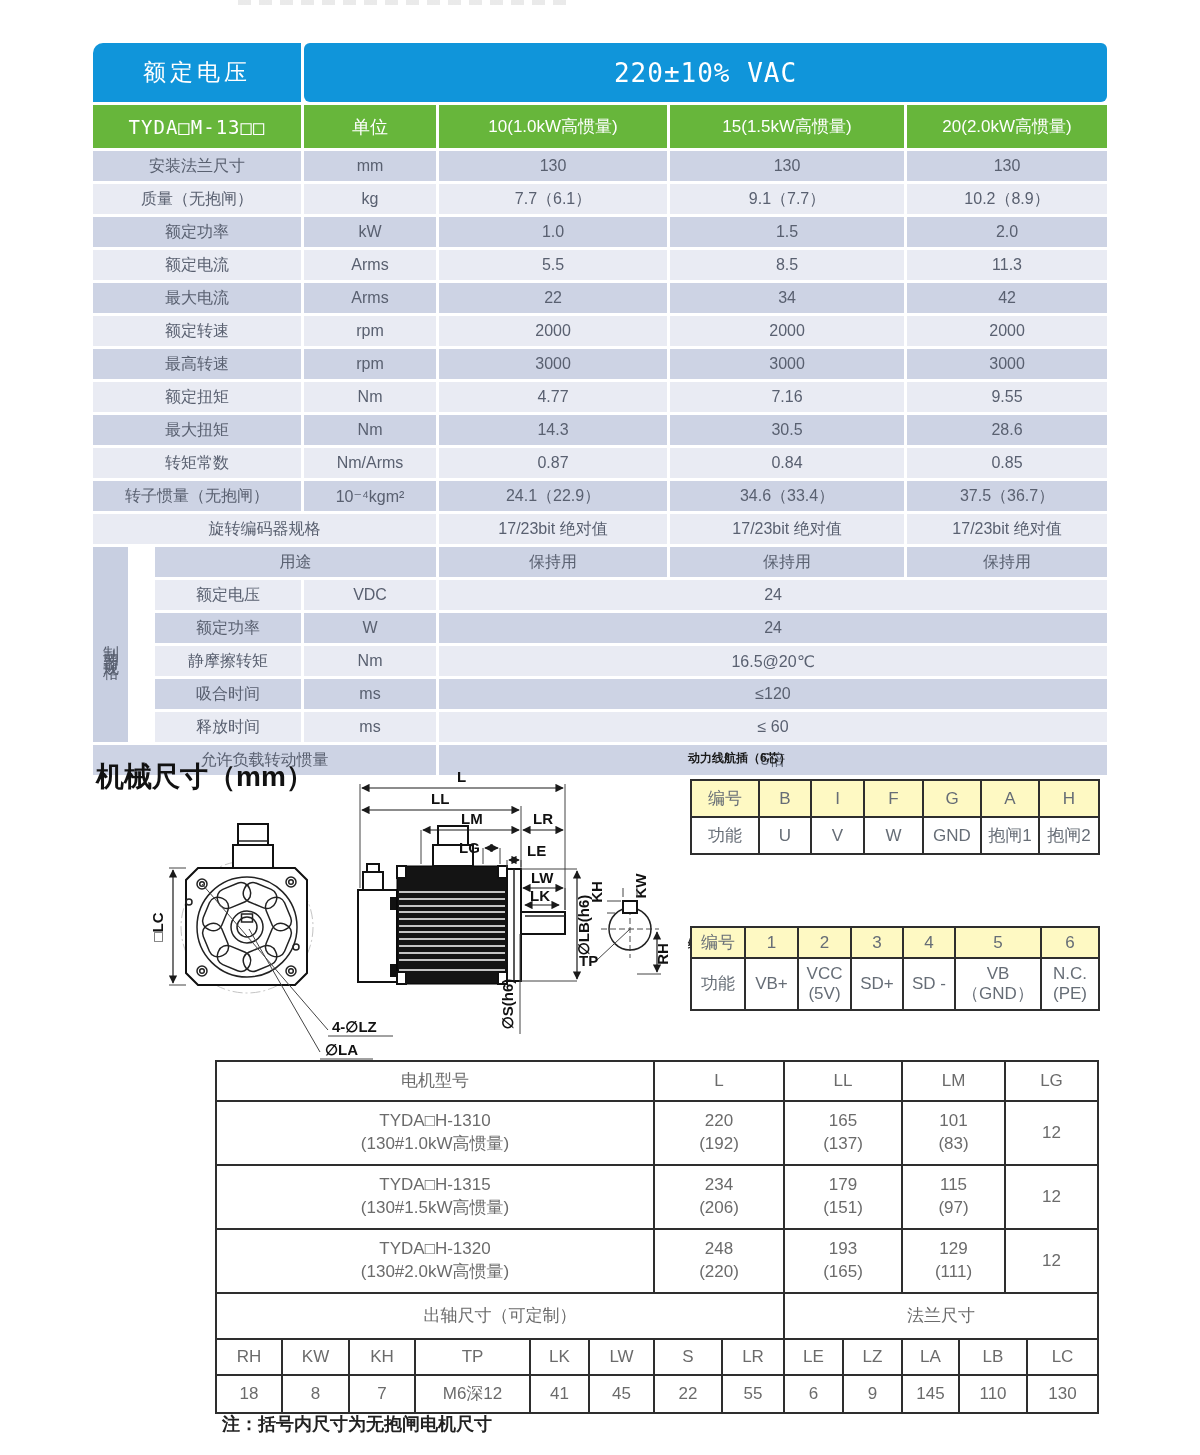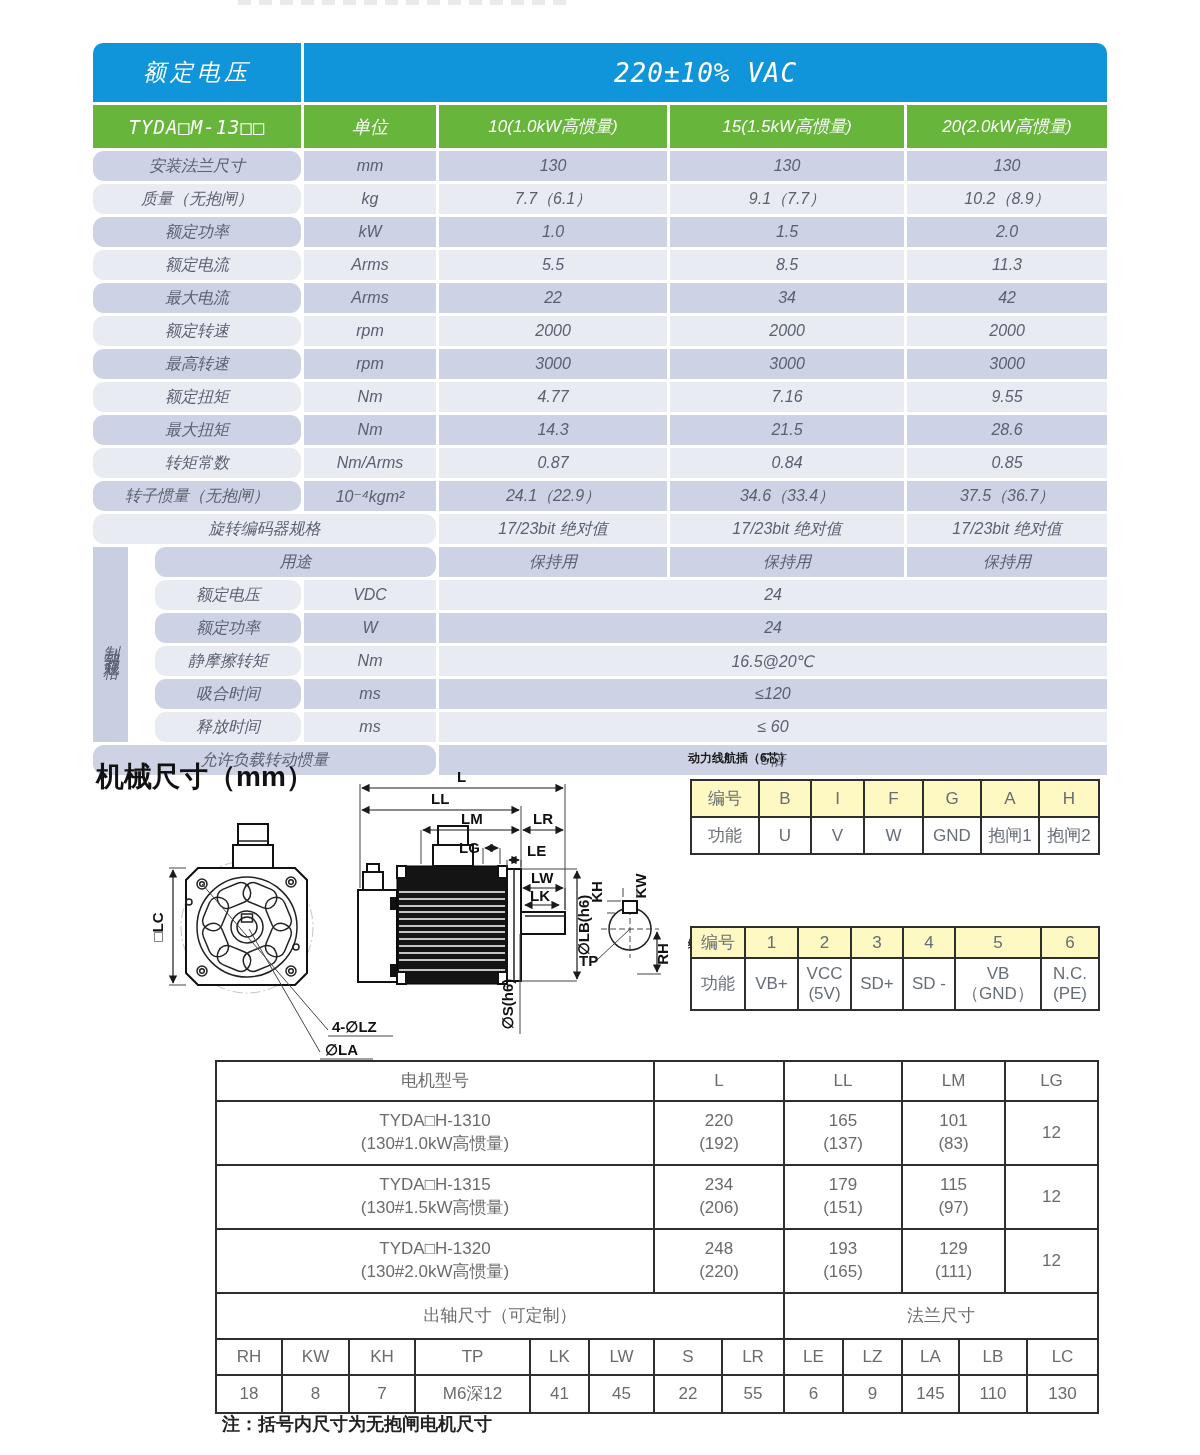--- a/index.html
+++ b/index.html
@@ -5,31 +5,31 @@
   html,body{margin:0;padding:0;background:#fff;}
   #canvas{position:relative;width:1200px;height:1455px;background:#fff;overflow:hidden;
           font-family:"Liberation Sans","DejaVu Sans",sans-serif;}
 
   
   .top-crop{position:absolute;left:238px;top:0;width:330px;height:5px;opacity:.55;
     background:repeating-linear-gradient(90deg,#d9d9d9 0 13px,transparent 13px 21px);}
 
   
   table.spec{position:absolute;left:90px;top:40px;width:1020px;border-collapse:separate;
-             border-spacing:3px;table-layout:fixed;font-style:italic;}
+             border-spacing:3px;table-layout:fixed;}
   table.spec td{text-align:center;vertical-align:middle;overflow:hidden;}
   td.blue{background:#1095da;color:#fff;height:57px;font-size:23px;letter-spacing:4px;}
-  td.blue.vac{font-family:"DejaVu Sans Mono",monospace;font-size:26px;letter-spacing:1px;}
+  td.blue.vac{font-family:"DejaVu Sans Mono",monospace;font-size:26px;letter-spacing:1px;border-radius:6px;}
   td.rad-l{border-top-left-radius:10px;}
   td.rad-r{border-top-right-radius:10px;}
   td.green{background:#67b63b;color:#fff;height:41px;font-size:17px;}
   td.green.model{font-family:"DejaVu Sans Mono",monospace;font-size:19px;letter-spacing:1px;}
   td.green.unith{font-size:18px;}
   tr.body td{height:28px;font-size:16px;color:#596070;}
-  td.lab{font-size:17px;border-radius:11px;}
+  td.lab{font-size:17px;}
   .dark{background:#cdd3e4;}
   .light{background:#e9ebf3;}
   td.strip{background:#c8cfe1;color:#596070;font-size:17px;
            writing-mode:vertical-rl;text-orientation:upright;letter-spacing:5px;padding:6px 0;}
   td.gapcol{background:transparent;}
 
   
   .mech-title{position:absolute;left:96px;top:758px;font-size:28px;font-weight:bold;color:#111;}
   svg.mech{position:absolute;left:85px;top:742px;}
   .thin{stroke:#222;stroke-width:1.5;fill:none;}
@@ -137,21 +137,21 @@
           <td colspan="3" class="lab light">额定扭矩</td>
           <td class="light">Nm</td>
           <td class="light">4.77</td>
           <td class="light">7.16</td>
           <td class="light">9.55</td>
         </tr>
     <tr class="body">
           <td colspan="3" class="lab dark">最大扭矩</td>
           <td class="dark">Nm</td>
           <td class="dark">14.3</td>
-          <td class="dark">21.5</td>
+          <td class="dark">30.5</td>
           <td class="dark">28.6</td>
         </tr>
     <tr class="body">
           <td colspan="3" class="lab light">转矩常数</td>
           <td class="light">Nm/Arms</td>
           <td class="light">0.87</td>
           <td class="light">0.84</td>
           <td class="light">0.85</td>
         </tr>
     <tr class="body">

